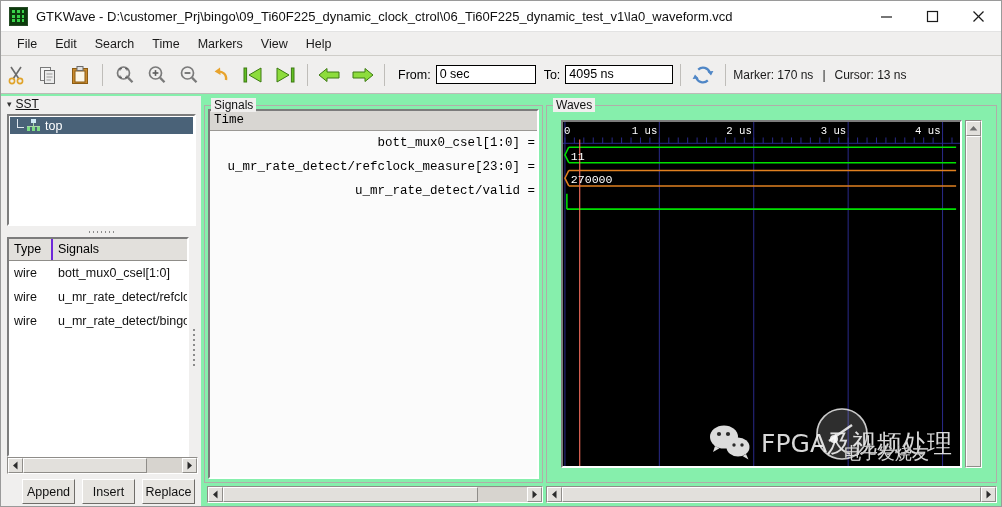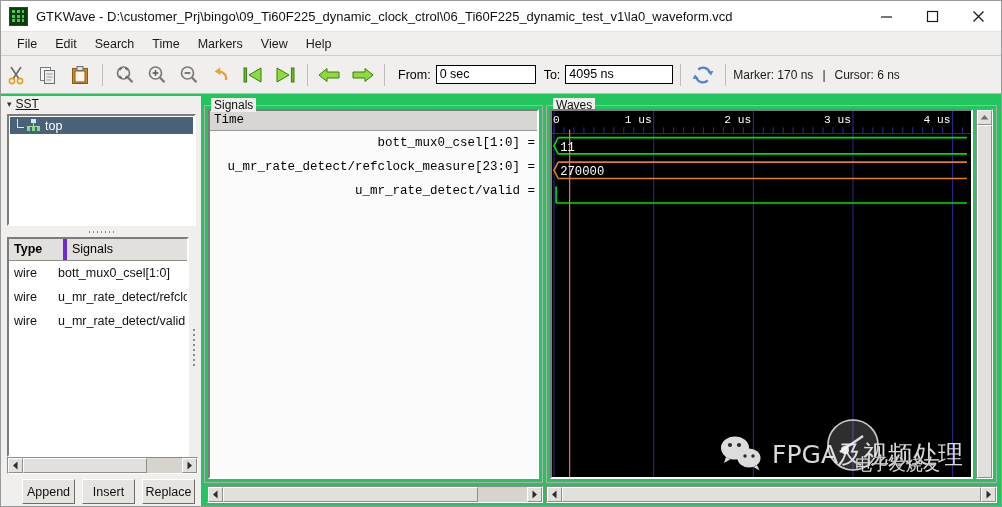--- a/index.html
+++ b/index.html
@@ -4,21 +4,21 @@
 <style>
   html,body{margin:0;padding:0;}
   body{
     width:1002px;height:507px;overflow:hidden;
     font-family:"Liberation Sans", sans-serif;
     font-size:12.5px;
     background:#f0efee;
     color:#000;
     -webkit-font-smoothing:none;
   }
-  .app{position:relative;width:1002px;height:507px;background:#22c55e;
+  .app{position:relative;width:1002px;height:507px;background:#86efac;
        border:1px solid #9a9a9a;box-sizing:border-box;}
 
   
   .titlebar{height:31px;display:flex;align-items:center;background:#ffffff;
             border-bottom:1px solid #e3e3e3;padding:0 0 0 8px;box-sizing:border-box;}
   .app-icon{width:17px;height:17px;flex:none;margin-right:8px;position:relative;
             background:#0c3a0c;border:1px solid #264b26;}
   .app-icon i{position:absolute;display:block;background:#39d24a;}
   .title-text{font-size:13px;color:#111;white-space:nowrap;overflow:hidden;}
   .win-btns{margin-left:auto;display:flex;height:31px;}
@@ -68,22 +68,22 @@
   .mod-icon .b2{left:6px;top:8px;width:3px;height:4px;}
   .mod-icon .b3{left:11px;top:8px;width:3px;height:4px;}
   .tree-label{font-size:12.5px;color:#fff;}
 
   .dots-h{height:11px;display:flex;align-items:center;justify-content:center;gap:3px;}
   .dots-h i{width:1px;height:2px;background:#8b8b8b;display:block;}
 
   .siglist-wrap{flex:1;display:flex;min-height:0;}
   .siglist{flex:1;min-width:0;display:flex;flex-direction:column;margin-left:3px;}
   .sl-header{display:flex;height:21px;background:#e2e0dc;border-bottom:1px solid #8f8d89;}
-  .sl-h-type{width:58px;box-sizing:border-box;padding:3px 0 0 5px;font-size:12.5px;
-             border-right:4px solid #6d28d9;font-weight:bold;}
+  .sl-h-type{width:44px;box-sizing:border-box;padding:3px 0 0 5px;font-size:12.5px;
+             border-right:2px solid #6d28d9;}
   .sl-h-sig{flex:1;box-sizing:border-box;padding:3px 0 0 5px;font-size:12.5px;}
   .sl-body{flex:1;background:#fff;overflow:hidden;position:relative;}
   .sl-row{display:flex;height:24px;align-items:center;font-size:12.5px;color:#111;white-space:nowrap;}
   .sl-type{width:44px;box-sizing:border-box;padding-left:5px;flex:none;}
   .sl-name{padding-left:5px;overflow:hidden;}
   .vsplit{width:9px;flex:none;display:flex;flex-direction:column;align-items:center;
           justify-content:center;gap:3px;}
   .vsplit i{width:2px;height:2px;background:#8b8b8b;display:block;}
 
   .hscroll{height:17px;display:flex;align-items:stretch;background:#d7d4cf;
@@ -117,21 +117,21 @@
            border:2px solid;border-color:#7c7c7c #ffffff #ffffff #7c7c7c;background:#fff;box-sizing:border-box;}
   .sig-timehdr{height:20px;background:#d8d6d2;border-bottom:1px solid #9a9894;
                font-family:"Liberation Mono", monospace;font-size:12.5px;
                padding:2px 0 0 4px;box-sizing:border-box;color:#000;}
   .sig-names{flex:1;background:#fbfbfb;overflow:hidden;}
   .sig-name-row{height:24px;display:flex;align-items:center;justify-content:flex-end;
                 font-family:"Liberation Mono", monospace;font-size:12.5px;color:#000;
                 padding-right:2px;white-space:nowrap;letter-spacing:0px;}
 
   .waves{flex:1;display:flex;flex-direction:column;padding:9px 4px 3px 0;box-sizing:border-box;min-width:0;}
-  .waveframe{flex:1;display:flex;flex-direction:column;min-height:0;padding:3px;}
+  .waveframe{flex:1;display:flex;flex-direction:column;min-height:0;padding:14px;}
   .wave-inner{flex:1;min-height:0;display:flex;}
   .wave-canvas-wrap{flex:1;min-width:0;border:2px solid;
         border-color:#7c7c7c #ffffff #ffffff #7c7c7c;box-sizing:border-box;background:#000;
         position:relative;overflow:hidden;}
   .vscroll{width:17px;flex:none;margin-left:3px;display:flex;flex-direction:column;
            background:#d7d4cf;border:1px solid;border-color:#8f8d89 #fff #fff #8f8d89;box-sizing:border-box;}
   .vs-btn{height:15px;background:#e2e0dc;border:1px solid;
           border-color:#ffffff #8f8d89 #8f8d89 #ffffff;box-sizing:border-box;
           display:flex;align-items:center;justify-content:center;flex:none;}
   .vs-thumb{background:#e2e0dc;border:1px solid;border-color:#fff #8f8d89 #8f8d89 #fff;
@@ -283,21 +283,21 @@
       <svg width="22" height="22" viewBox="0 0 22 22">
         <path d="M4.2 13.4a7 7 0 0 0 11.6 3" fill="none" stroke="#4f86c6" stroke-width="2.2"></path>
         <path d="M17.8 8.6a7 7 0 0 0-11.6-3" fill="none" stroke="#4f86c6" stroke-width="2.2"></path>
         <path d="M3 10.6 L6.6 14.4 L0.6 15 Z" fill="#4f86c6"></path>
         <path d="M19 11.4 L15.4 7.6 L21.4 7 Z" fill="#4f86c6"></path>
       </svg>
     </div>
     <div class="tsep"></div>
     <span class="status-txt">Marker: 170 ns</span>
     <span class="status-txt" style="margin:0 7px;">|</span>
-    <span class="status-txt">Cursor: 6 ns</span>
+    <span class="status-txt">Cursor: 13 ns</span>
   </div>
 
   <div class="main">
 
     <div class="leftcol">
 
       <div class="sst-head">
         <span class="sst-arrow">▾</span>
         <span class="sst-title">SST</span>
       </div>
@@ -337,21 +337,21 @@
             <div class="sl-row">
               <span class="sl-type">wire</span>
               <span class="sl-name">bott_mux0_csel[1:0]</span>
             </div>
             <div class="sl-row">
               <span class="sl-type">wire</span>
               <span class="sl-name">u_mr_rate_detect/refcloc</span>
             </div>
             <div class="sl-row">
               <span class="sl-type">wire</span>
-              <span class="sl-name">u_mr_rate_detect/valid</span>
+              <span class="sl-name">u_mr_rate_detect/bingo</span>
             </div>
           </div>
         </div>
         <div class="vsplit">
           <i></i>
             <i></i>
             <i></i>
             <i></i>
             <i></i>
             <i></i>

